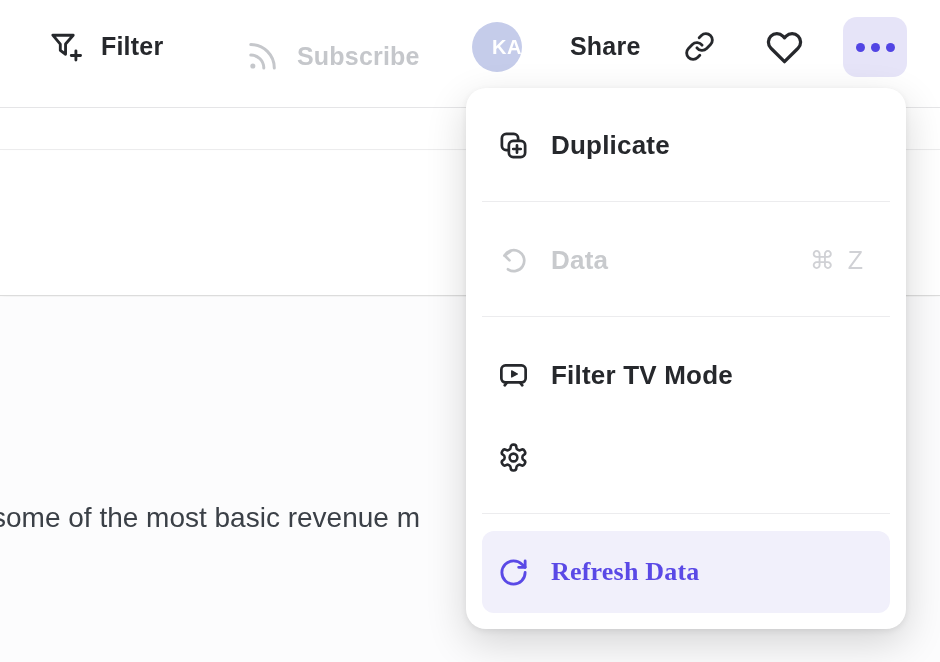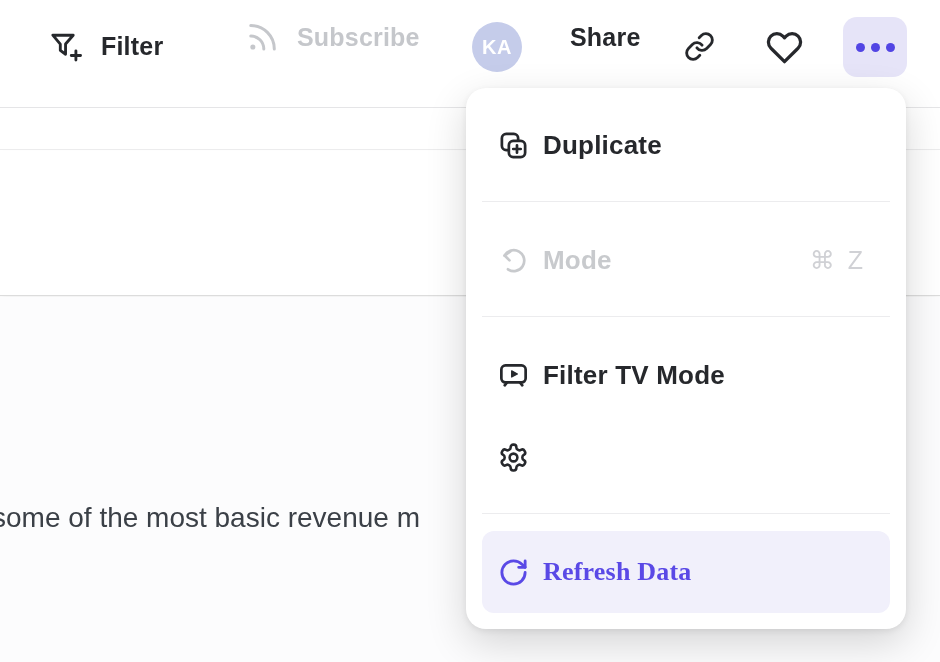--- a/index.html
+++ b/index.html
@@ -19,41 +19,41 @@
 
   
   .topbar{position:absolute;top:0;left:0;width:940px;height:108px;background:#fff;
     border-bottom:1px solid #e5e5e7;z-index:2;}
   .tb-item{position:absolute;display:flex;align-items:center;gap:17px;cursor:pointer;
     background:none;border:none;font-family:inherit;}
   .tb-label{font-size:25px;font-weight:700;color:var(--text-dark);letter-spacing:.2px;}
   .tb-item.muted .tb-label{color:var(--text-muted);font-weight:700;}
   .tb-item.muted svg{color:var(--text-muted);}
   .avatar{position:absolute;left:472px;top:22px;width:50px;height:50px;border-radius:50%;
-    background:var(--avatar-bg);display:flex;align-items:center;justify-content:center;
+    background:var(--avatar-bg);display:flex;align-items:center;justify-content:flex-end;
     color:#fff;font-size:20px;font-weight:700;letter-spacing:.5px;cursor:pointer;}
   .more-btn{position:absolute;left:843px;top:17px;width:64px;height:60px;border-radius:14px;
     background:var(--lavender);border:none;display:flex;align-items:center;justify-content:center;
     gap:6px;cursor:pointer;}
   .more-btn .dot{width:9px;height:9px;border-radius:50%;background:var(--accent);}
 
   
   .band{position:absolute;top:108px;left:0;width:940px;height:42px;background:#fff;
     border-bottom:1px solid #ececed;z-index:0;}
   .card{position:absolute;top:151px;left:0;width:940px;height:145px;background:#fff;
     border-bottom:1px solid #dcdcdc;box-shadow:0 6px 10px rgba(0,0,0,.05);z-index:0;}
   .content-bg{position:absolute;top:297px;left:0;width:940px;height:365px;background:#fcfcfd;z-index:0;}
   .body-text{position:absolute;left:-8px;top:502px;width:700px;font-size:28px;color:#3b4047;
     white-space:nowrap;z-index:0;}
 
   
   .menu{position:absolute;left:466px;top:88px;width:440px;background:#fff;border-radius:20px;
     padding:16px;z-index:10;
     box-shadow:0 2px 6px rgba(0,0,0,.07),0 14px 40px rgba(0,0,0,.16);}
-  .menu-item{display:flex;align-items:center;height:82px;padding:0 24px 0 16px;gap:14px;
+  .menu-item{display:flex;align-items:center;height:82px;padding:0 24px 0 16px;gap:22px;
     border-radius:12px;cursor:pointer;background:none;border:none;width:100%;
     font-family:inherit;text-align:left;}
   .menu-item .mi-label{font-size:26px;font-weight:700;color:var(--text-dark);letter-spacing:.2px;}
   .menu-item svg{color:var(--text-dark);flex:none;}
   .menu-item.disabled{cursor:default;}
   .menu-item.disabled .mi-label{color:#c8cacd;}
   .menu-item.disabled svg{color:#c8cacd;}
   .mi-shortcut{margin-left:auto;font-size:25px;color:#d0d1d5;letter-spacing:3px;}
   .menu-item.highlight{background:var(--lavender-row);}
   .menu-item.highlight .mi-label{color:var(--accent-text);font-family:Liberation Serif, serif;}
@@ -73,36 +73,36 @@
   <button class="tb-item" style="left:48px;top:28px;">
     <span>
       <svg width="36" height="36" viewBox="0 0 24 24" fill="none" stroke="currentColor" stroke-width="1.9" stroke-linecap="round" stroke-linejoin="round" style="color:#26282C">
         <path d="M3.2 4.8h13.6l-5.1 5.9v6.8l-3.5-2.6v-4.2z"></path>
         <path d="M18.6 15.2v6.2M15.5 18.3h6.2"></path>
       </svg>
     </span>
     <span class="tb-label">Filter</span>
   </button>
 
-  <button class="tb-item muted" style="left:244px;top:19px;text-align:right;">
+  <button class="tb-item muted" style="left:244px;top:38px;text-align:right;">
     <span>
       <svg width="36" height="36" viewBox="0 0 24 24" fill="none" stroke="currentColor" stroke-width="2" stroke-linecap="round">
         <path d="M4.5 11.3a8.7 8.7 0 0 1 8.7 8.7"></path>
         <path d="M4.5 4.3A15.7 15.7 0 0 1 20.2 20"></path>
         <circle cx="5.9" cy="18.7" r="1.7" fill="currentColor" stroke="none"></circle>
       </svg>
     </span>
     <span class="tb-label">Subscribe</span>
   </button>
 
   <div class="avatar">
     <span>KA</span>
   </div>
 
-  <button class="tb-item" style="left:570px;top:23px;">
+  <button class="tb-item" style="left:570px;top:32px;">
     <span class="tb-label">Share</span>
   </button>
 
   <button class="tb-item" style="left:684px;top:31px;">
     <span>
       <svg width="31" height="31" viewBox="0 0 24 24" fill="none" stroke="currentColor" stroke-width="2.2" stroke-linecap="round" stroke-linejoin="round" style="color:#26282C">
         <path d="M10 13a5 5 0 0 0 7.54.54l3-3a5 5 0 0 0-7.07-7.07l-1.72 1.71"></path>
         <path d="M14 11a5 5 0 0 0-7.54-.54l-3 3a5 5 0 0 0 7.07 7.07l1.71-1.71"></path>
       </svg>
     </span>
@@ -140,21 +140,21 @@
 
   <div class="menu-divider"></div>
 
   <button class="menu-item disabled">
     <span>
       <svg width="31" height="31" viewBox="0 0 24 24" fill="none" stroke="currentColor" stroke-width="2.1" stroke-linecap="round" stroke-linejoin="round">
         <path d="M9.6 4.9 5.1 8.2l3.8 3.7"></path>
         <path d="M5.1 8.2A8.1 8.1 0 1 1 7.7 18.8"></path>
       </svg>
     </span>
-    <span class="mi-label">Mode</span>
+    <span class="mi-label">Data</span>
     <span class="mi-shortcut">⌘ Z</span>
   </button>
 
   <div class="menu-divider"></div>
 
   <button class="menu-item">
     <span>
       <svg width="31" height="31" viewBox="0 0 24 24" fill="none" stroke="currentColor" stroke-width="2.1" stroke-linecap="round" stroke-linejoin="round">
         <rect x="2.6" y="4.2" width="18.8" height="13.2" rx="3.2"></rect>
         <path d="M10.6 8.4l4.4 2.4-4.4 2.4z" fill="currentColor" stroke-width="1"></path>

